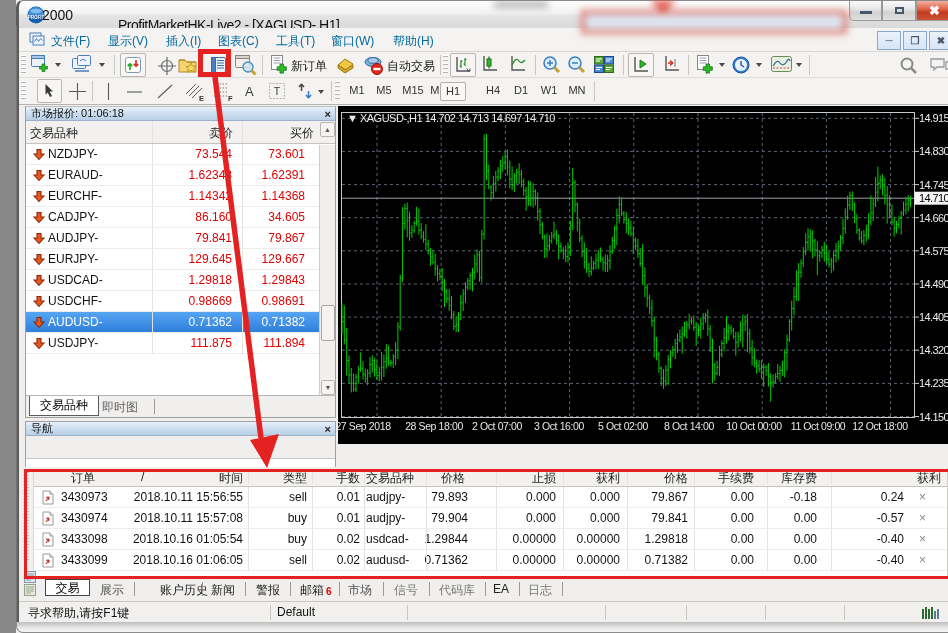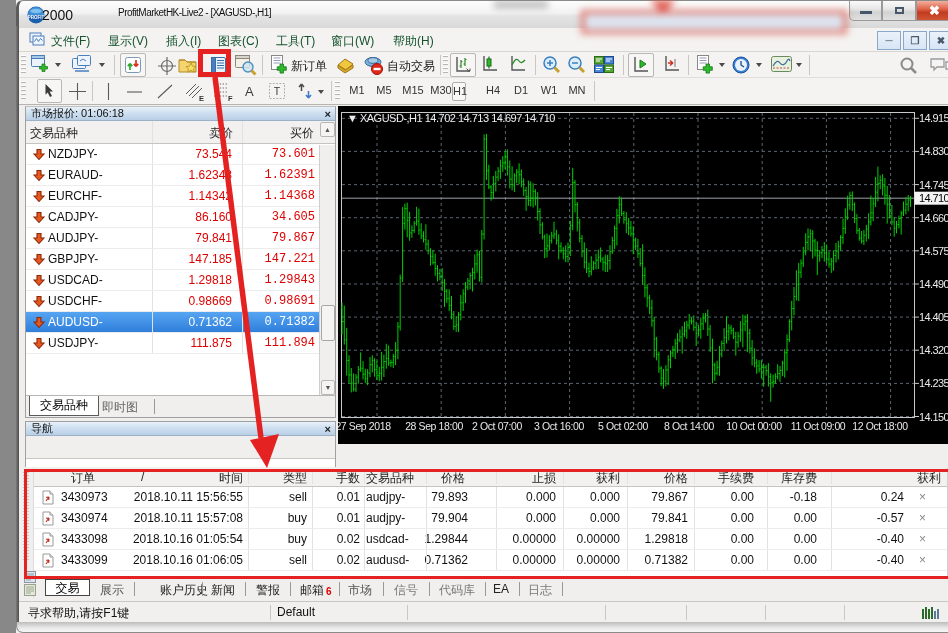--- a/index.html
+++ b/index.html
@@ -4,32 +4,32 @@
 body{width:948px;height:633px;overflow:hidden;font-family:"Liberation Sans",sans-serif;background:#888;}
 #win{position:absolute;left:0;top:0;width:948px;height:633px;background:#f0efed;overflow:hidden;margin-left:16px;}
 .abs{position:absolute;}
 
 #titlebar{position:absolute;left:0;top:0;width:948px;height:28px;
   background:linear-gradient(#fdfdfd,#f2f2f2 45%,#e4e4e4 55%,#d9d9d9);
   border-top:1px solid #8a8a8a;border-left:3px solid #5c5c5c;border-right:3px solid #5c5c5c;
   border-radius:7px 7px 0 0;}
 #titlebar .logo{position:absolute;left:8px;top:5px;}
 #titlebar .t2000{position:absolute;left:23px;top:6px;font-size:14px;color:#111;}
-#titlebar .ttext{position:absolute;left:99px;top:6px;font-size:10px;letter-spacing:-0.5px;color:#111;}
+#titlebar .ttext{position:absolute;left:99px;top:16px;font-size:14px;letter-spacing:-0.5px;color:#111;}
 
 #winbtns{position:absolute;right:8px;top:0;width:104px;height:20px;display:flex;}
 #winbtns .wb{width:34px;height:20px;border:1px solid #9a9a9a;border-top:none;
   background:linear-gradient(#fafafa,#e8e8e8 40%,#d2d2d2 60%,#e0e0e0);
   color:#46576b;font-weight:bold;text-align:center;font-size:11px;line-height:18px;}
 #winbtns .wb.first{border-radius:0 0 0 5px;}
 #winbtns .wb.close{border-radius:0 0 5px 0;width:38px;
   background:linear-gradient(#f0b0a0,#e2674d 40%,#c33b1e 60%,#cf5435);color:#fff;}
 
 #menubar{position:absolute;left:3px;top:28px;width:942px;height:24px;background:#f4f3f1;border-bottom:1px solid #d8d6d3;}
-#menubar .mi{position:absolute;top:5px;font-size:12px;color:#14532d;}
+#menubar .mi{position:absolute;top:5px;font-size:12px;color:#0369a1;}
 
 .mdib{position:absolute;top:3px;width:24px;height:19px;background:linear-gradient(#eaf2fa,#d6e5f5);
   border:1px solid #8aa8c8;color:#4a5a6a;font-size:10px;font-weight:bold;text-align:center;line-height:17px;}
 
 #tb1{position:absolute;left:3px;top:52px;width:942px;height:26px;background:#f4f3f1;border-bottom:1px solid #e0deda;}
 #tb2{position:absolute;left:3px;top:78px;width:942px;height:27px;background:#f4f3f1;border-bottom:1px solid #b6b4b0;}
 .grip{position:absolute;top:3px;width:5px;height:20px;
  background:repeating-linear-gradient(#fff 0 1px,#b8b6b2 1px 2px,#f4f3f1 2px 4px);}
 .vsep{position:absolute;top:3px;width:1px;height:20px;background:#c9c7c3;}
 .tbtn{position:absolute;display:flex;align-items:center;justify-content:center;}
@@ -42,21 +42,21 @@
 .ptitle{position:absolute;left:0;top:0;right:0;height:14px;line-height:13px;
  background:linear-gradient(#e8f1fa,#cfe0f1 45%,#b9cfe6);border-bottom:1px solid #9ab1c9;
  font-size:11px;color:#111;padding-left:5px;}
 .pclose{position:absolute;right:4px;top:1px;font-size:11px;color:#222;font-weight:bold;}
 #mw{position:absolute;left:9px;top:106px;width:311px;height:312px;background:#fff;border:1px solid #a0a0a0;border-top:1px solid #c0c0c0;}
 #mwhead{position:absolute;left:0;top:14px;right:0;height:23px;background:#f2f1ef;border-bottom:1px solid #c6c4c0;font-size:12px;color:#222;}
 #mwrows{position:absolute;left:0;top:37px;right:16px;bottom:22px;overflow:hidden;background:#fff;}
 .mwrow{position:relative;height:21px;border-bottom:1px solid #ececec;font-size:12px;}
 .mwrow .sym{position:absolute;left:22px;top:3px;color:#111;}
 .mwrow .bid{position:absolute;right:87px;top:3px;color:#e00000;}
-.mwrow .ask{position:absolute;right:4px;top:3px;color:#e00000;font-family:Liberation Mono, monospace;}
+.mwrow .ask{position:absolute;right:14px;top:3px;color:#e00000;}
 .mwrow.sel{background:linear-gradient(#56a5f2,#2f7fdc);}
 .mwrow.sel .sym,.mwrow.sel .bid,.mwrow.sel .ask{color:#fff;}
 .sicon{position:absolute;left:7px;top:4px;width:12px;height:13px;}
 .colline{position:absolute;top:0;bottom:0;width:1px;background:#e4e2de;}
 
 .sb{position:absolute;right:0;width:16px;background:#f0efed;border-left:1px solid #d0cecb;}
 .sbbtn{position:absolute;left:1px;width:14px;height:15px;background:#f5f4f2;border:1px solid #b9b7b3;border-radius:2px;color:#555;font-size:7px;text-align:center;line-height:13px;}
 .sbthumb{position:absolute;left:1px;width:14px;background:#f5f4f2;border:1px solid #a9a7a3;border-radius:2px;}
 
 .tabrow{position:absolute;font-size:12px;}
@@ -301,21 +301,21 @@
         <path d="M4.5 1v7M4.5 1L2 4M4.5 1L7 4" stroke="#4a4a4a" stroke-width="1.5" fill="none"></path>
         <path d="M11.5 15V8M11.5 15L9 12M11.5 15l2.5-3" stroke="#3a78c8" stroke-width="1.5" fill="none"></path>
       </svg>
       <div class="darr" style="left:299px;top:12px"></div>
       <div class="vsep" style="left:312px"></div>
       <div class="grip" style="left:316px"></div>
       <div class="tf" style="left:327px;width:22px;line-height:17px">M1</div>
       <div class="tf" style="left:354px;width:22px;line-height:17px">M5</div>
       <div class="tf" style="left:381px;width:26px;line-height:17px">M15</div>
       <div class="tf" style="left:409px;width:26px;line-height:17px">M30</div>
-      <div class="tf sel" style="left:433px;width:14px;line-height:17px">H1</div>
+      <div class="tf sel" style="left:421px;width:26px;line-height:17px">H1</div>
       <div class="tf" style="left:463px;width:22px;line-height:17px">H4</div>
       <div class="tf" style="left:491px;width:22px;line-height:17px">D1</div>
       <div class="tf" style="left:518px;width:24px;line-height:17px">W1</div>
       <div class="tf" style="left:546px;width:24px;line-height:17px">MN</div>
       <div class="vsep" style="left:575px"></div>
     </div>
     <div id="mw">
       <div class="ptitle">市场报价: 01:06:18<span class="pclose">×</span></div>
       <div id="mwhead">
         <span class="abs" style="left:4px;top:4px">交易品种</span>
@@ -373,23 +373,23 @@
           <span class="sym">AUDJPY-</span>
           <span class="bid">79.841</span>
           <span class="ask">79.867</span>
           <div class="colline" style="left:126px"></div>
           <div class="colline" style="left:216px"></div>
         </div>
         <div class="mwrow">
           <svg class="sicon" width="12" height="13">
             <path d="M6 11.5L1 6h3V1.5h4V6h3z" fill="#e8581e" stroke="#8a2808" stroke-width="1.1"></path>
           </svg>
-          <span class="sym">GBPJPY-</span>
-          <span class="bid">147.185</span>
-          <span class="ask">147.221</span>
+          <span class="sym">EURJPY-</span>
+          <span class="bid">129.645</span>
+          <span class="ask">129.667</span>
           <div class="colline" style="left:126px"></div>
           <div class="colline" style="left:216px"></div>
         </div>
         <div class="mwrow">
           <svg class="sicon" width="12" height="13">
             <path d="M6 11.5L1 6h3V1.5h4V6h3z" fill="#e8581e" stroke="#8a2808" stroke-width="1.1"></path>
           </svg>
           <span class="sym">USDCAD-</span>
           <span class="bid">1.29818</span>
           <span class="ask">1.29843</span>

